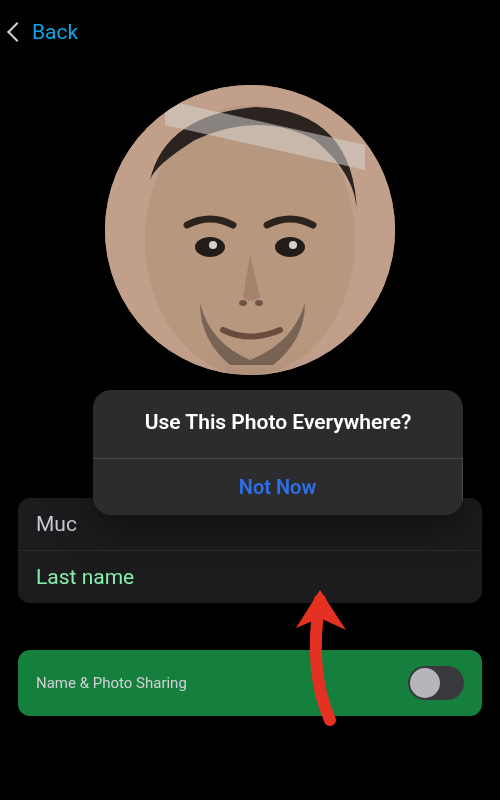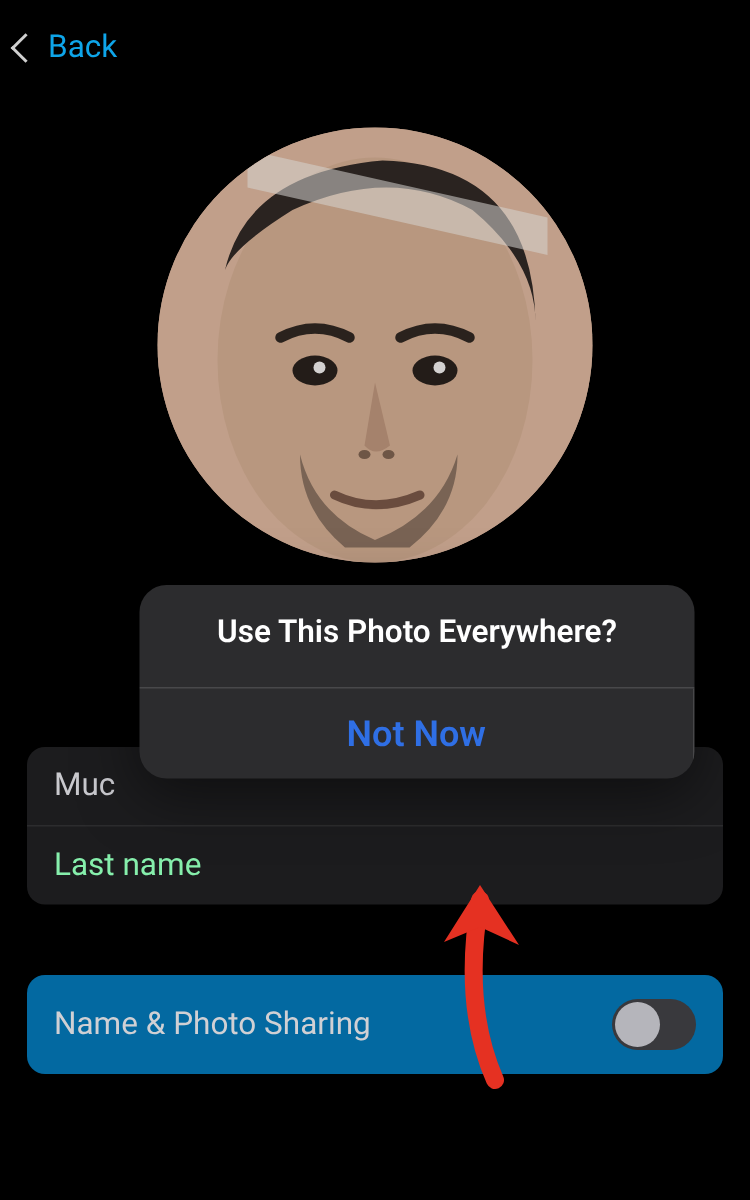--- a/index.html
+++ b/index.html
@@ -59,28 +59,28 @@
     white-space: nowrap;
     overflow: hidden;
   }
   .form-row.first { color: #c9c9ce; }
   .form-row:last-child { border-bottom: none; }
   .share-card {
     position: absolute;
     top: 650px;
     left: 18px;
     right: 18px;
-    background: #0369a1;
+    background: #15803d;
     border-radius: 12px;
     padding: 16px 18px;
     display: flex;
     align-items: center;
     justify-content: space-between;
     color: #d0d0d4;
-    font-size: 21px;
+    font-size: 15px;
   }
   .switch {
     width: 56px;
     height: 34px;
     background: #39393d;
     border-radius: 17px;
     position: relative;
   }
   .switch .knob {
     position: absolute;
@@ -118,21 +118,21 @@
     line-height: 1.3;
     color: #dcdcdc;
   }
   .alert-buttons {
     display: flex;
     border-top: 0.5px solid #48484a;
   }
   .alert-buttons > div {
     flex: 1;
     padding: 16px 0;
-    font-size: 24px;
+    font-size: 20px;
     color: #2f6fe5;
     cursor: pointer;
   }
   .alert-buttons > div:first-child {
     border-right: 0.5px solid #48484a;
     font-weight: 600;
   }
   .arrow {
     position: absolute;
     top: 590px;

